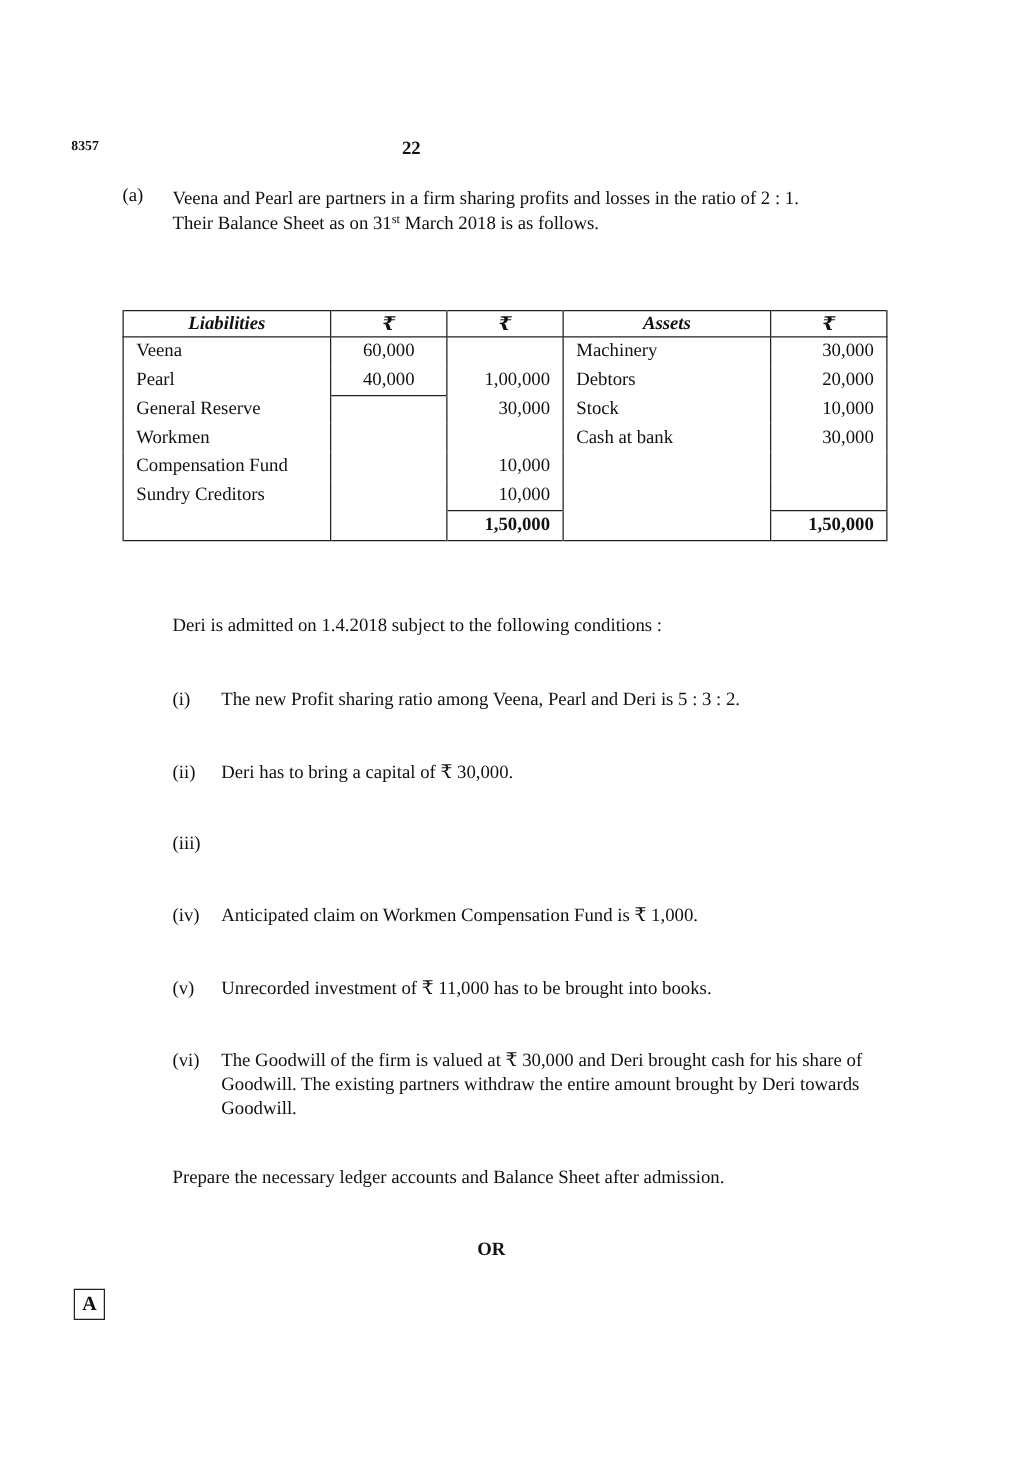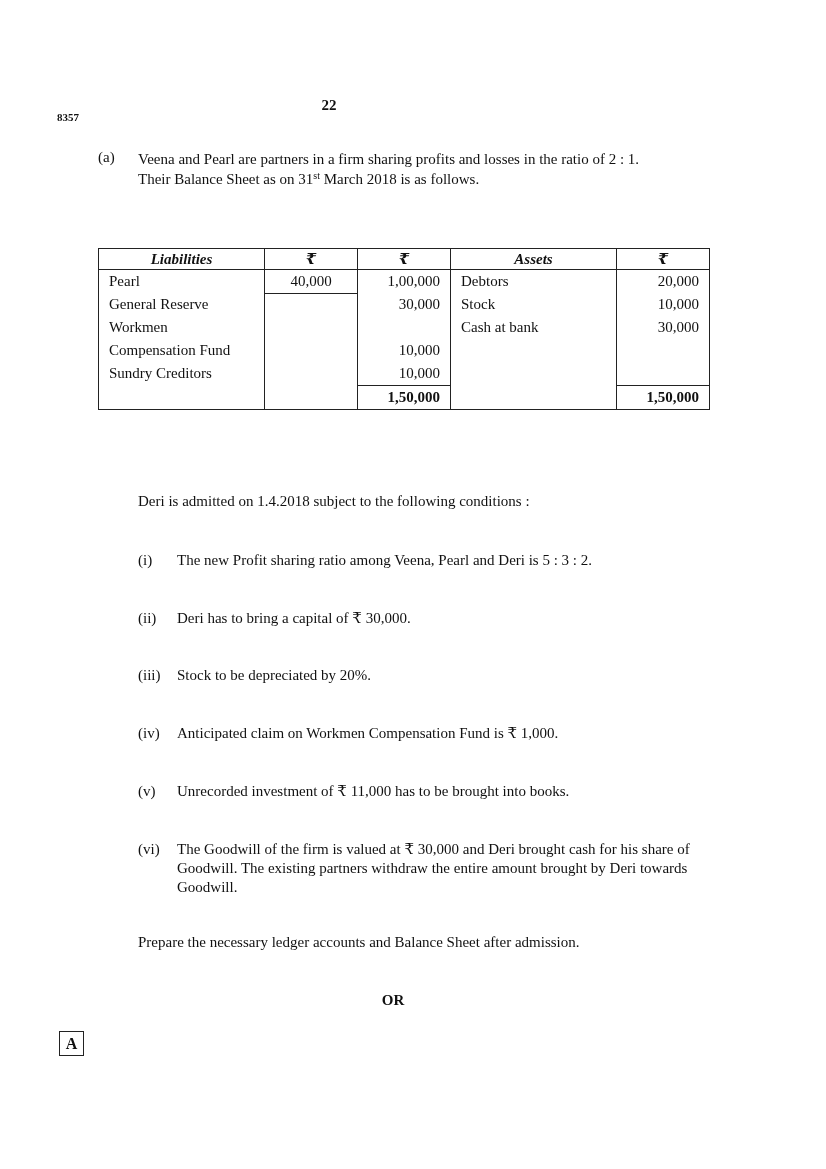--- a/index.html
+++ b/index.html
@@ -4,21 +4,21 @@
   <style>
     html, body { margin: 0; padding: 0; background: #ffffff; }
     body {
       width: 826px; height: 1169px; position: relative; overflow: hidden;
       font-family: "Liberation Serif", "DejaVu Serif", serif;
       color: #111; font-size: 15px;
     }
     .abs { position: absolute; }
     .bold { font-weight: bold; }
     #paper-code { left: 57px; top: 111px; font-weight: bold; font-size: 11px; }
-    #page-number { left: 0; width: 658px; top: 97px; text-align: center; font-weight: bold; font-size: 15px; }
+    #page-number { left: 0; width: 658px; top: 111px; text-align: center; font-weight: bold; font-size: 15px; }
     #q-label { left: 98px; top: 149px; }
     #q-intro { left: 138px; top: 149px; width: 600px; line-height: 20px; }
     sup { font-size: 10px; line-height: 0; vertical-align: 5px; }
 
     table.bs {
       position: absolute; left: 98px; top: 248px;
       border-collapse: collapse; font-size: 15px;
       border: 1.5px solid #222;
     }
     table.bs th, table.bs td { border-left: 1.5px solid #222; border-right: 1.5px solid #222; padding: 0 10px; }
@@ -60,20 +60,27 @@
   <thead>
     <tr>
       <th class="c-liab">Liabilities</th>
       <th class="c-amt1">₹</th>
       <th class="c-amt2" style="text-align:center">₹</th>
       <th class="c-asset">Assets</th>
       <th class="c-aamt" style="text-align:center">₹</th>
     </tr>
   </thead>
   <tbody id="bs-body">
+      <tr>
+        <td class="c-liab">Veena</td>
+        <td class="c-amt1">60,000</td>
+        <td class="c-amt2"></td>
+        <td class="c-asset">Machinery</td>
+        <td class="c-aamt">30,000</td>
+      </tr>
       <tr>
         <td class="c-liab">Pearl</td>
         <td class="c-amt1">40,000</td>
         <td class="c-amt2">1,00,000</td>
         <td class="c-asset">Debtors</td>
         <td class="c-aamt">20,000</td>
       </tr>
       <tr>
         <td class="c-liab">General Reserve</td>
         <td class="c-amt1 top-rule"></td>
@@ -117,21 +124,20 @@
     <div class="abs cond" style="top: 551px; height: 60px;">
       <span class="num">(i)</span>
       <span class="txt">The new Profit sharing ratio among Veena, Pearl and Deri is 5 : 3 : 2.</span>
     </div>
     <div class="abs cond" style="top: 609px; height: 60px;">
       <span class="num">(ii)</span>
       <span class="txt">Deri has to bring a capital of ₹ 30,000.</span>
     </div>
     <div class="abs cond" style="top: 666px; height: 60px;">
       <span class="num">(iii)</span>
-      <span class="txt">Stock to be depreciated by 20%.</span>
     </div>
     <div class="abs cond" style="top: 724px; height: 60px;">
       <span class="num">(iv)</span>
       <span class="txt">Anticipated claim on Workmen Compensation Fund is ₹ 1,000.</span>
     </div>
     <div class="abs cond" style="top: 782px; height: 60px;">
       <span class="num">(v)</span>
       <span class="txt">Unrecorded investment of ₹ 11,000 has to be brought into books.</span>
     </div>
     <div class="abs cond" style="top: 840px; height: 60px;">

